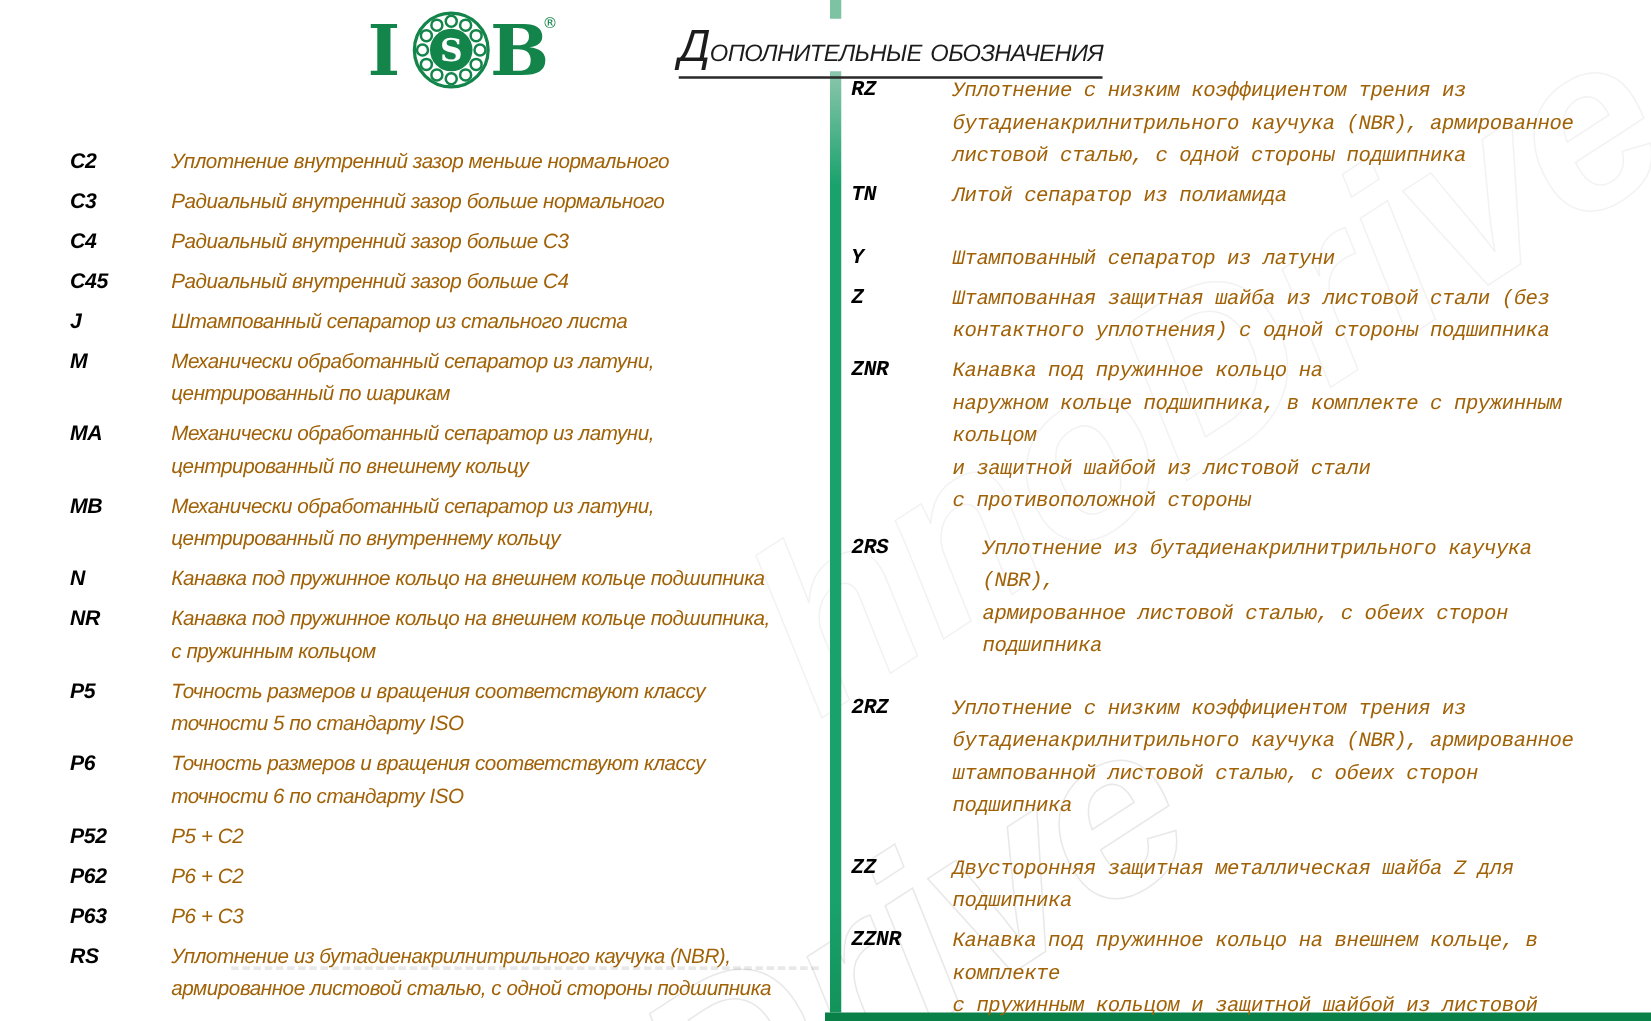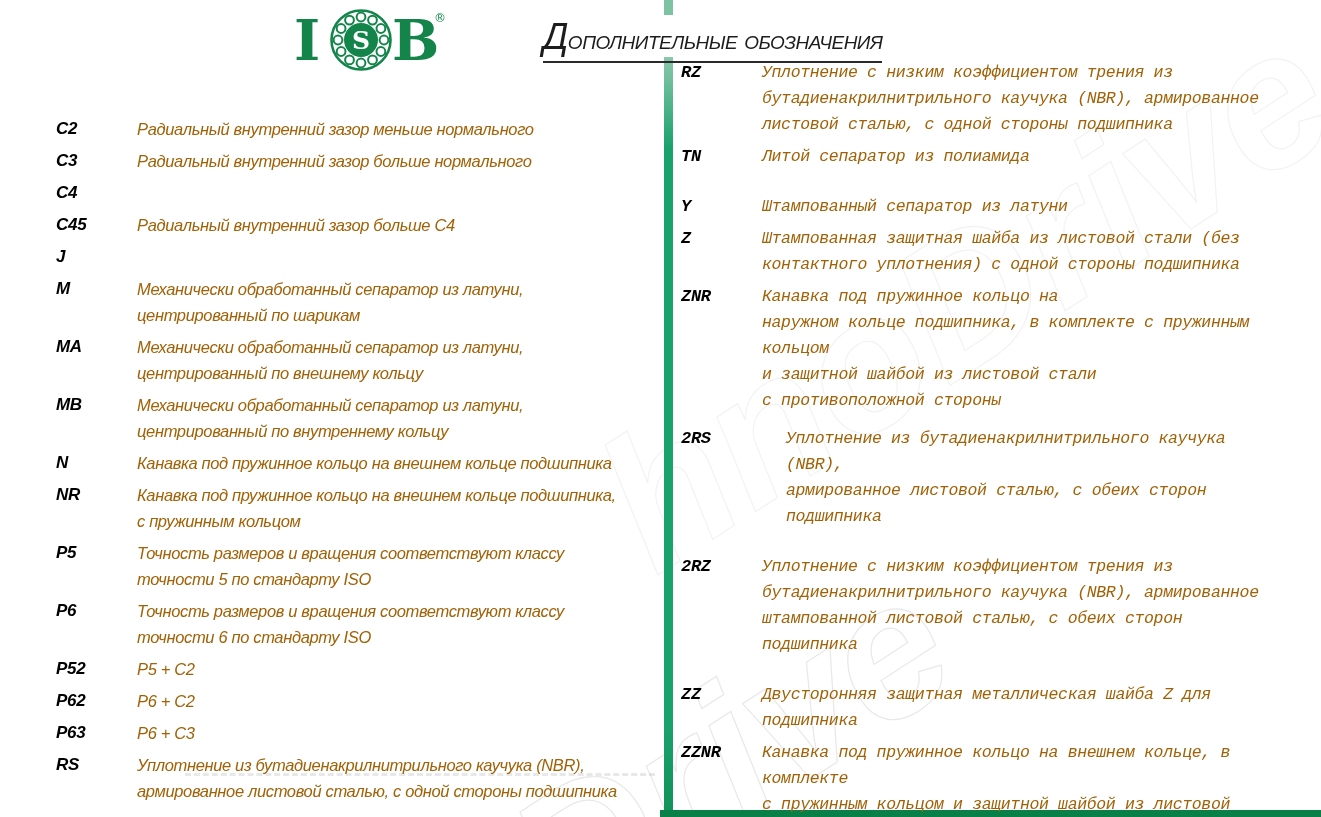--- a/index.html
+++ b/index.html
@@ -112,35 +112,37 @@
   <div class="title">Дополнительные обозначения</div>
 
   <div class="divider-tick"></div>
   <div class="divider-vert"></div>
   <div class="bottom-bar"></div>
   <div class="ghost-dashes"></div>
 
   <div class="col col-left">
     <div class="row">
       <div class="code">C2</div>
-      <div class="desc">Радиальный внутренний зазор меньше нормального</div>
+      <div class="desc">Уплотнение внутренний зазор меньше нормального</div>
     </div>
     <div class="row">
       <div class="code">C3</div>
       <div class="desc">Радиальный внутренний зазор больше нормального</div>
     </div>
     <div class="row">
       <div class="code">C4</div>
+      <div class="desc">Радиальный внутренний зазор больше C3</div>
     </div>
     <div class="row">
       <div class="code">C45</div>
       <div class="desc">Радиальный внутренний зазор больше C4</div>
     </div>
     <div class="row">
       <div class="code">J</div>
+      <div class="desc">Штампованный сепаратор из стального листа</div>
     </div>
     <div class="row">
       <div class="code">M</div>
       <div class="desc">Механически обработанный сепаратор из латуни,
 центрированный по шарикам</div>
     </div>
     <div class="row">
       <div class="code">MA</div>
       <div class="desc">Механически обработанный сепаратор из латуни,
 центрированный по внешнему кольцу</div>

